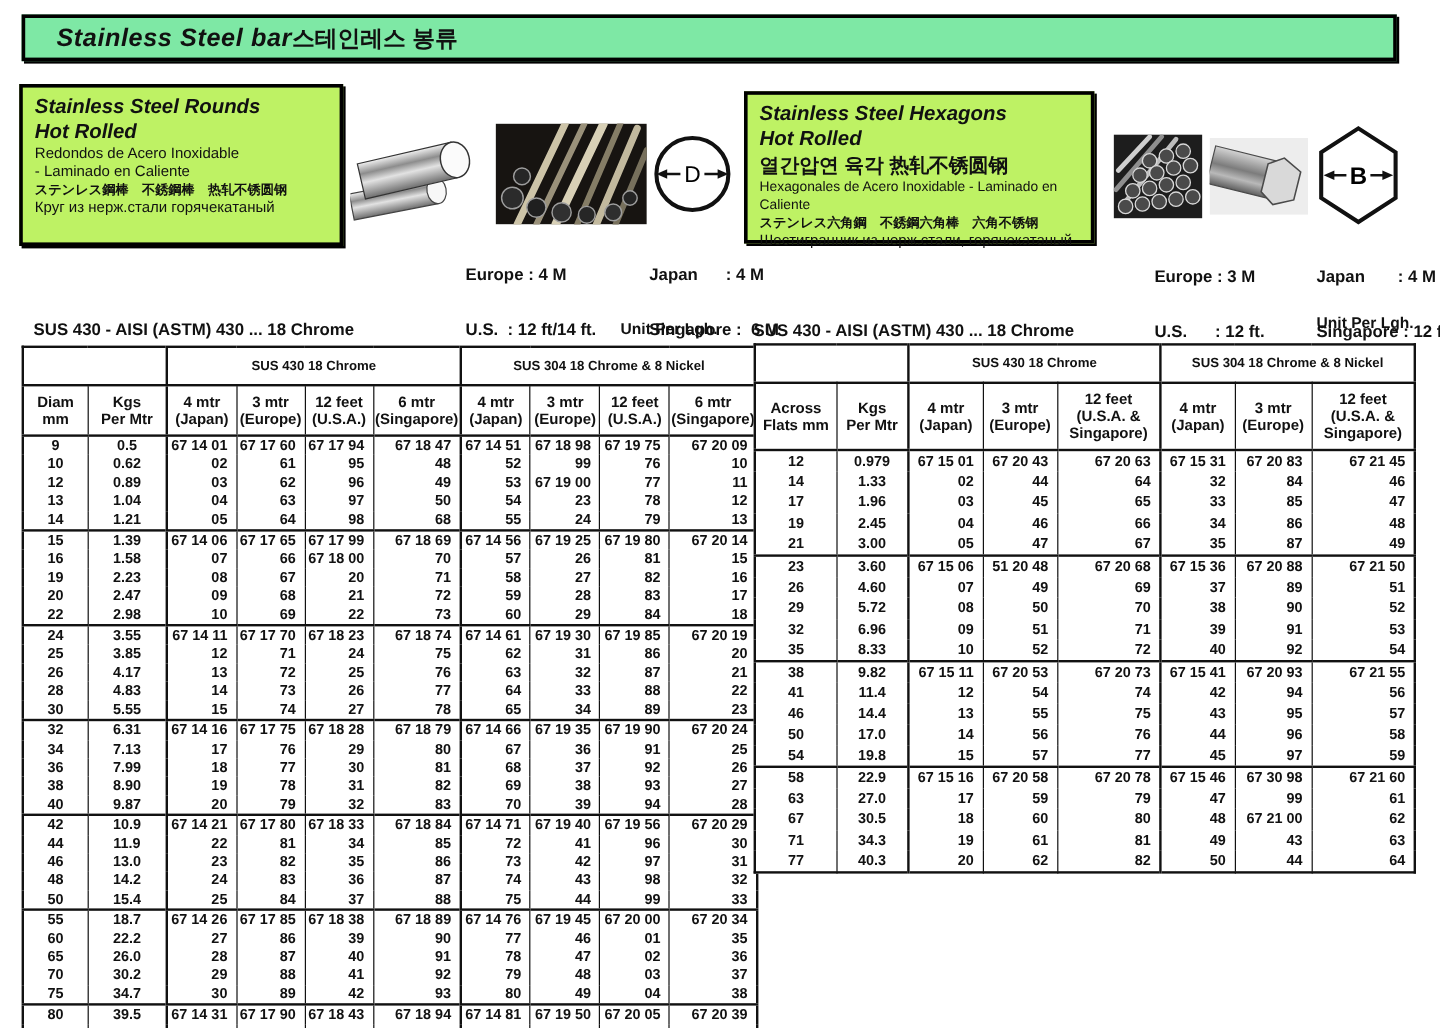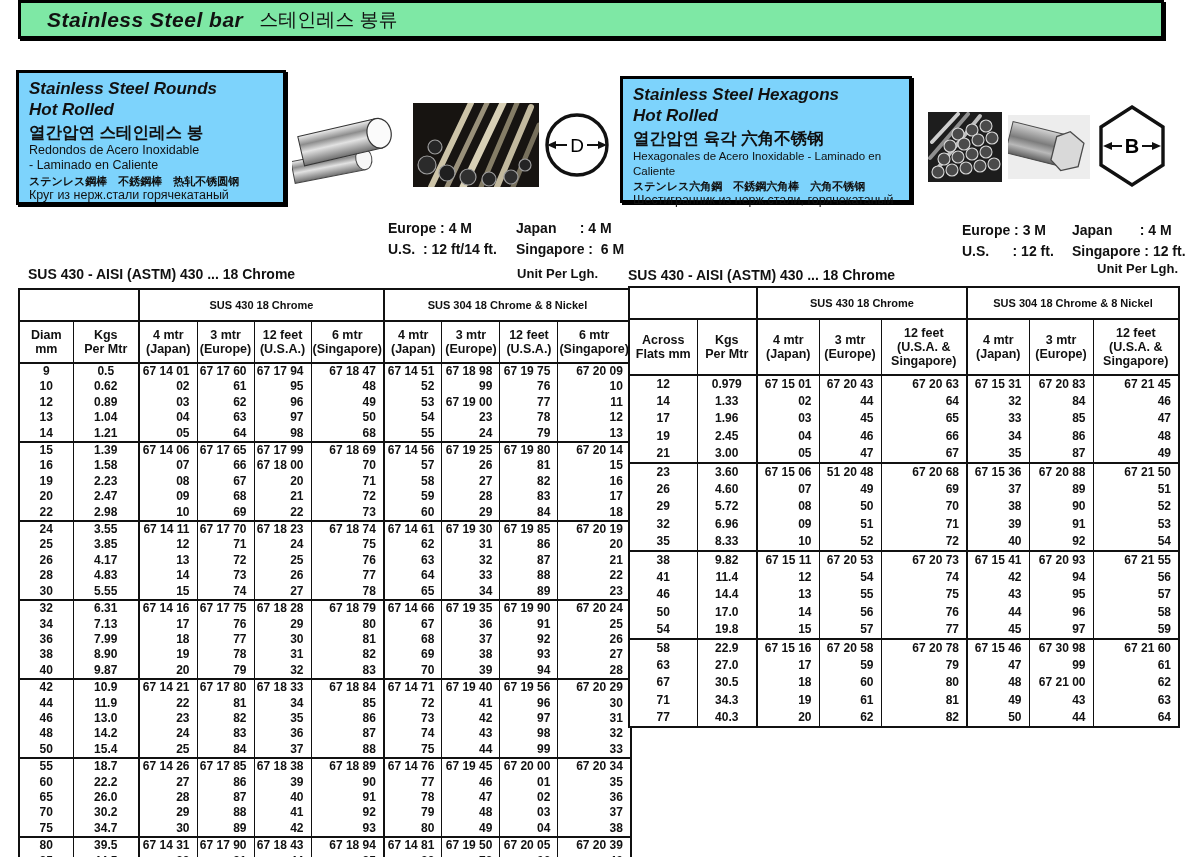--- a/index.html
+++ b/index.html
@@ -3,44 +3,44 @@
 <meta charset="utf-8">
 <style>
   html,body{margin:0;padding:0;}
   body{
     width:1200px;height:857px;position:relative;background:#ffffff;
     font-family:"Liberation Sans",sans-serif;color:#111;overflow:hidden;
   }
   .abs{position:absolute;}
   
   .banner{
-    left:18px;top:0;width:1140px;height:33px;background:#7ee8a5;
+    left:18px;top:12px;width:1140px;height:33px;background:#7ee8a5;
     border:3px solid #000;box-shadow:2px 2px 0 #000;
     display:flex;align-items:center;
   }
   .banner .t-en{font-style:italic;font-weight:bold;font-size:21px;margin-left:26px;letter-spacing:.5px;}
-  .banner .t-ko{font-weight:normal;font-size:19px;margin-left:16px;}
+  .banner .t-ko{font-weight:bold;font-size:19px;}
   
   .infobox{
-    background:#7dd3fc;border:3px solid #000;box-shadow:2px 2px 0 #000;
+    background:#bef264;border:3px solid #000;box-shadow:2px 2px 0 #000;
     padding:5px 10px 4px 10px;line-height:1.12;
   }
   .ib-rounds{left:16px;top:70px;width:244px;height:120px;}
   .ib-hex{left:620px;top:76px;width:266px;height:112px;}
   .l-en{font-style:italic;font-weight:bold;font-size:17px;display:block;line-height:1.25;}
   .l-ko{font-weight:bold;font-size:16.5px;display:block;line-height:1.35;}
   .l-es{font-size:12.5px;display:block;line-height:1.25;}
   .l-es-sm{font-size:11.5px;display:block;line-height:1.3;}
   .l-jp{font-size:11px;font-weight:bold;display:block;line-height:1.3;}
   .l-ru{font-size:12.5px;display:block;line-height:1.25;}
   
   .specs{font-size:14px;font-weight:600;line-height:19px;white-space:pre;}
   .spec-rounds{left:28px;top:227px;}
   .spec-hex{left:628px;top:228px;}
-  .lengths{display:grid;font-size:14px;font-weight:600;line-height:21px;white-space:pre;}
+  .lengths{display:grid;font-size:14px;font-weight:600;line-height:21px;white-space:pre;gap:25px;}
   .len-rounds{left:388px;top:218px;grid-template-columns:128px auto;}
   .len-hex{left:962px;top:220px;grid-template-columns:110px auto;}
   .unitnote{font-size:13px;font-weight:700;text-align:right;width:120px;}
   .unit-rounds{left:478px;top:266px;}
   .unit-hex{left:1058px;top:261px;}
   
   .tblwrap-rounds{left:18px;top:288px;}
   .tblwrap-hex{left:628px;top:286px;}
   table.cat{border-collapse:collapse;table-layout:fixed;border:2px solid #111;background:#fff;}
   table.cat th,table.cat td{border-left:1px solid #111;overflow:hidden;}
@@ -71,21 +71,20 @@
 <body>
 
 <div class="abs banner">
   <span class="t-en">Stainless Steel bar</span>
   <span class="t-ko">스테인레스 봉류</span>
 </div>
 
 <div class="abs infobox ib-rounds">
   <span class="l-en">Stainless Steel Rounds</span>
   <span class="l-en">Hot Rolled</span>
-  <span class="l-ko">열간압연 스테인레스 봉</span>
   <span class="l-es">Redondos de Acero Inoxidable</span>
   <span class="l-es">- Laminado en Caliente</span>
   <span class="l-jp">ステンレス鋼棒　不銹鋼棒　热轧不锈圆钢</span>
   <span class="l-ru">Круг из нерж.стали горячекатаный</span>
 </div>
 
 <div class="abs" style="left:292px;top:106px;">
   <svg width="118" height="86" viewBox="0 0 118 86">
     <defs>
       <linearGradient id="cylg" x1="0" y1="0" x2="0" y2="1">
@@ -136,21 +135,21 @@
     <polygon points="7,37 16,33 16,41" fill="#111"></polygon>
     <line x1="47" y1="37" x2="59" y2="37" stroke="#111" stroke-width="2"></line>
     <polygon points="67,37 58,33 58,41" fill="#111"></polygon>
     <text x="37" y="44" text-anchor="middle" font-size="19" font-family="Liberation Sans, sans-serif">D</text>
   </svg>
 </div>
 
 <div class="abs infobox ib-hex">
   <span class="l-en">Stainless Steel Hexagons</span>
   <span class="l-en">Hot Rolled</span>
-  <span class="l-ko">열간압연 육각 六角不锈钢</span>
+  <span class="l-ko">열간압연 육각 热轧不锈圆钢</span>
   <span class="l-es-sm">Hexagonales de Acero Inoxidable - Laminado en Caliente</span>
   <span class="l-jp">ステンレス六角鋼　不銹鋼六角棒　六角不锈钢</span>
   <span class="l-ru">Шестигранник из нерж.стали, горячекатаный</span>
 </div>
 
 <div class="abs" style="left:928px;top:112px;">
   <svg width="74" height="70" viewBox="0 0 74 70">
     <rect width="74" height="70" fill="#1d1d1d"></rect>
     <g stroke-linecap="round">
       <line x1="4" y1="30" x2="30" y2="2" stroke="#cfcfcf" stroke-width="4"></line>

